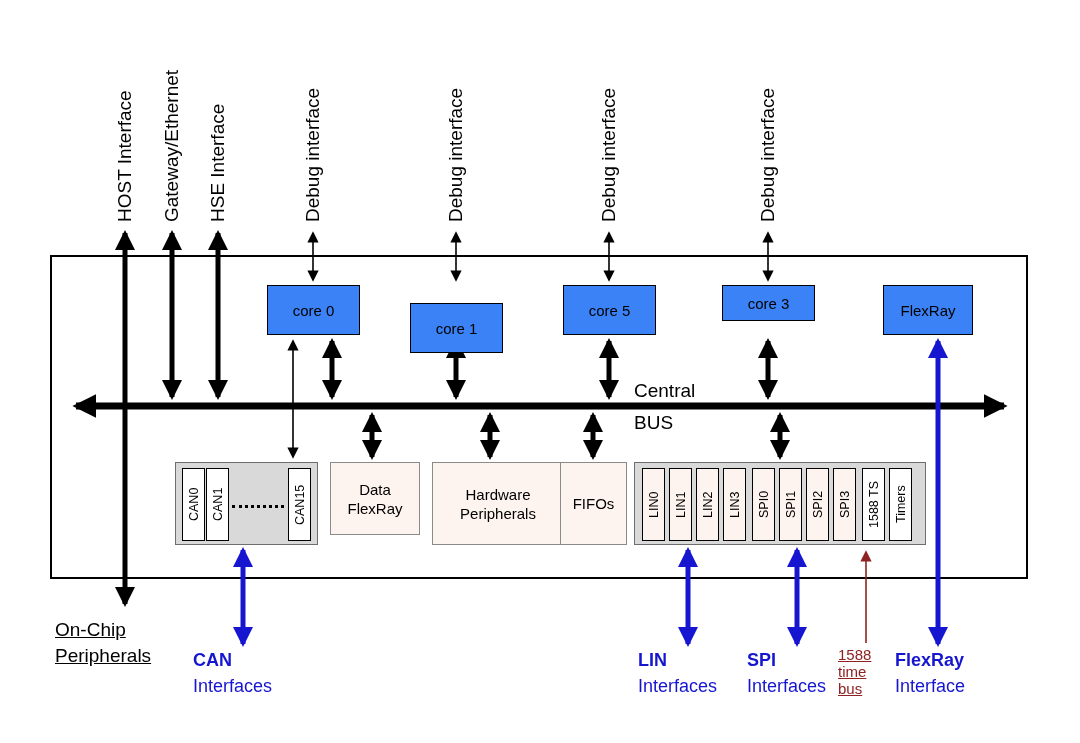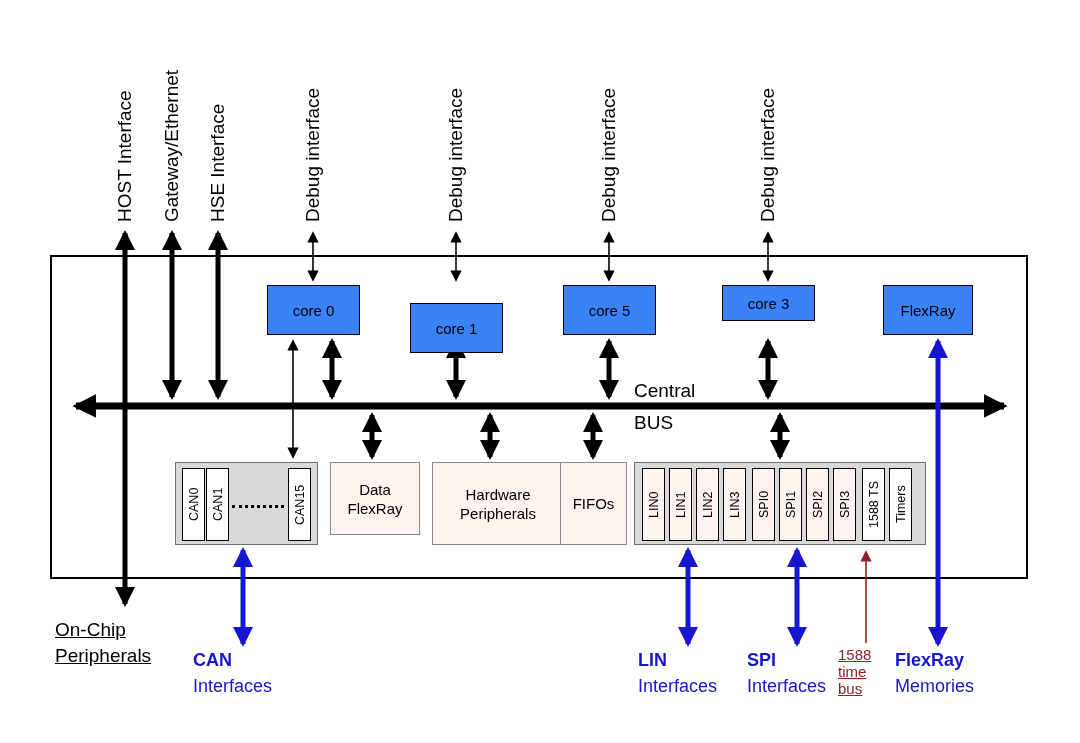--- a/index.html
+++ b/index.html
@@ -192,16 +192,16 @@
     <span class="l2">Interfaces</span>
   </div>
 
   <div class="blabel red-label" style="left:838px;top:646px;width:56px">
     <div>1588</div>
     <div>time bus</div>
   </div>
 
   <div class="blabel if-label" style="left:895px;top:647px;width:100px">
     <span class="l1">FlexRay</span>
-    <span class="l2">Memories</span>
+    <span class="l2">Interface</span>
   </div>
 
 </div>
 
 </body></html>

